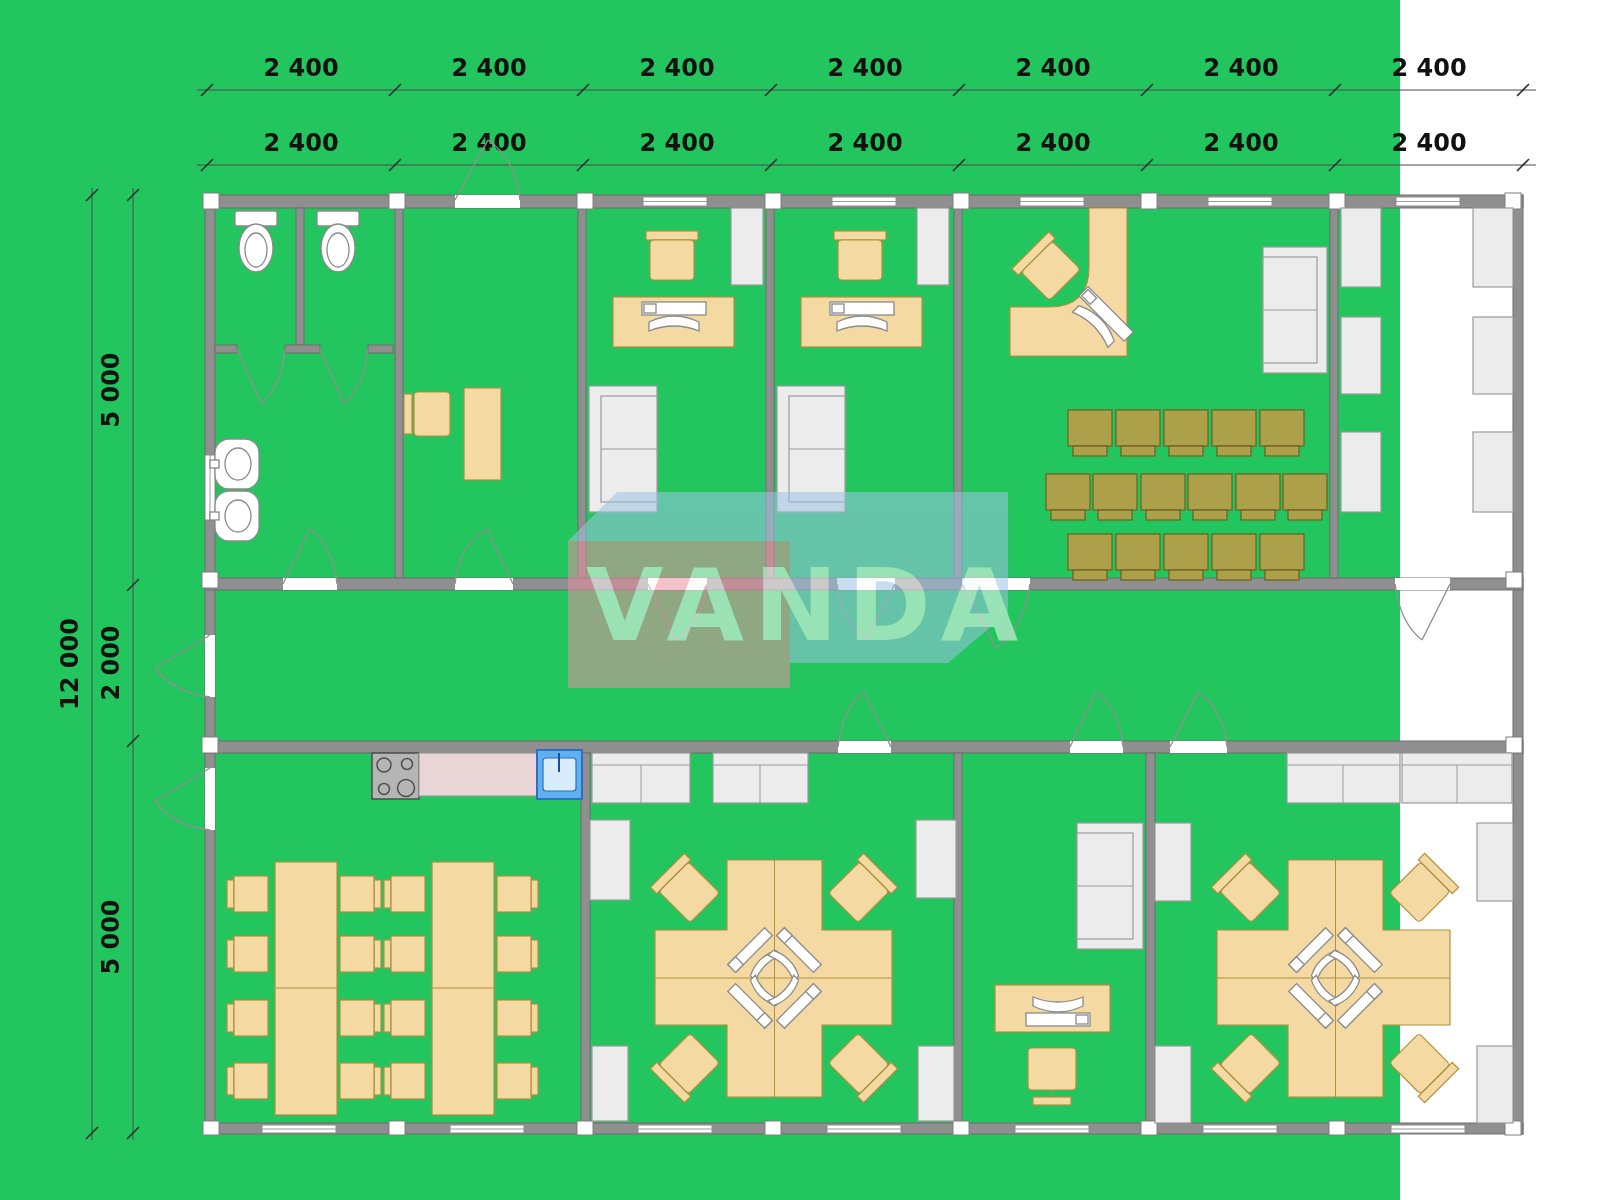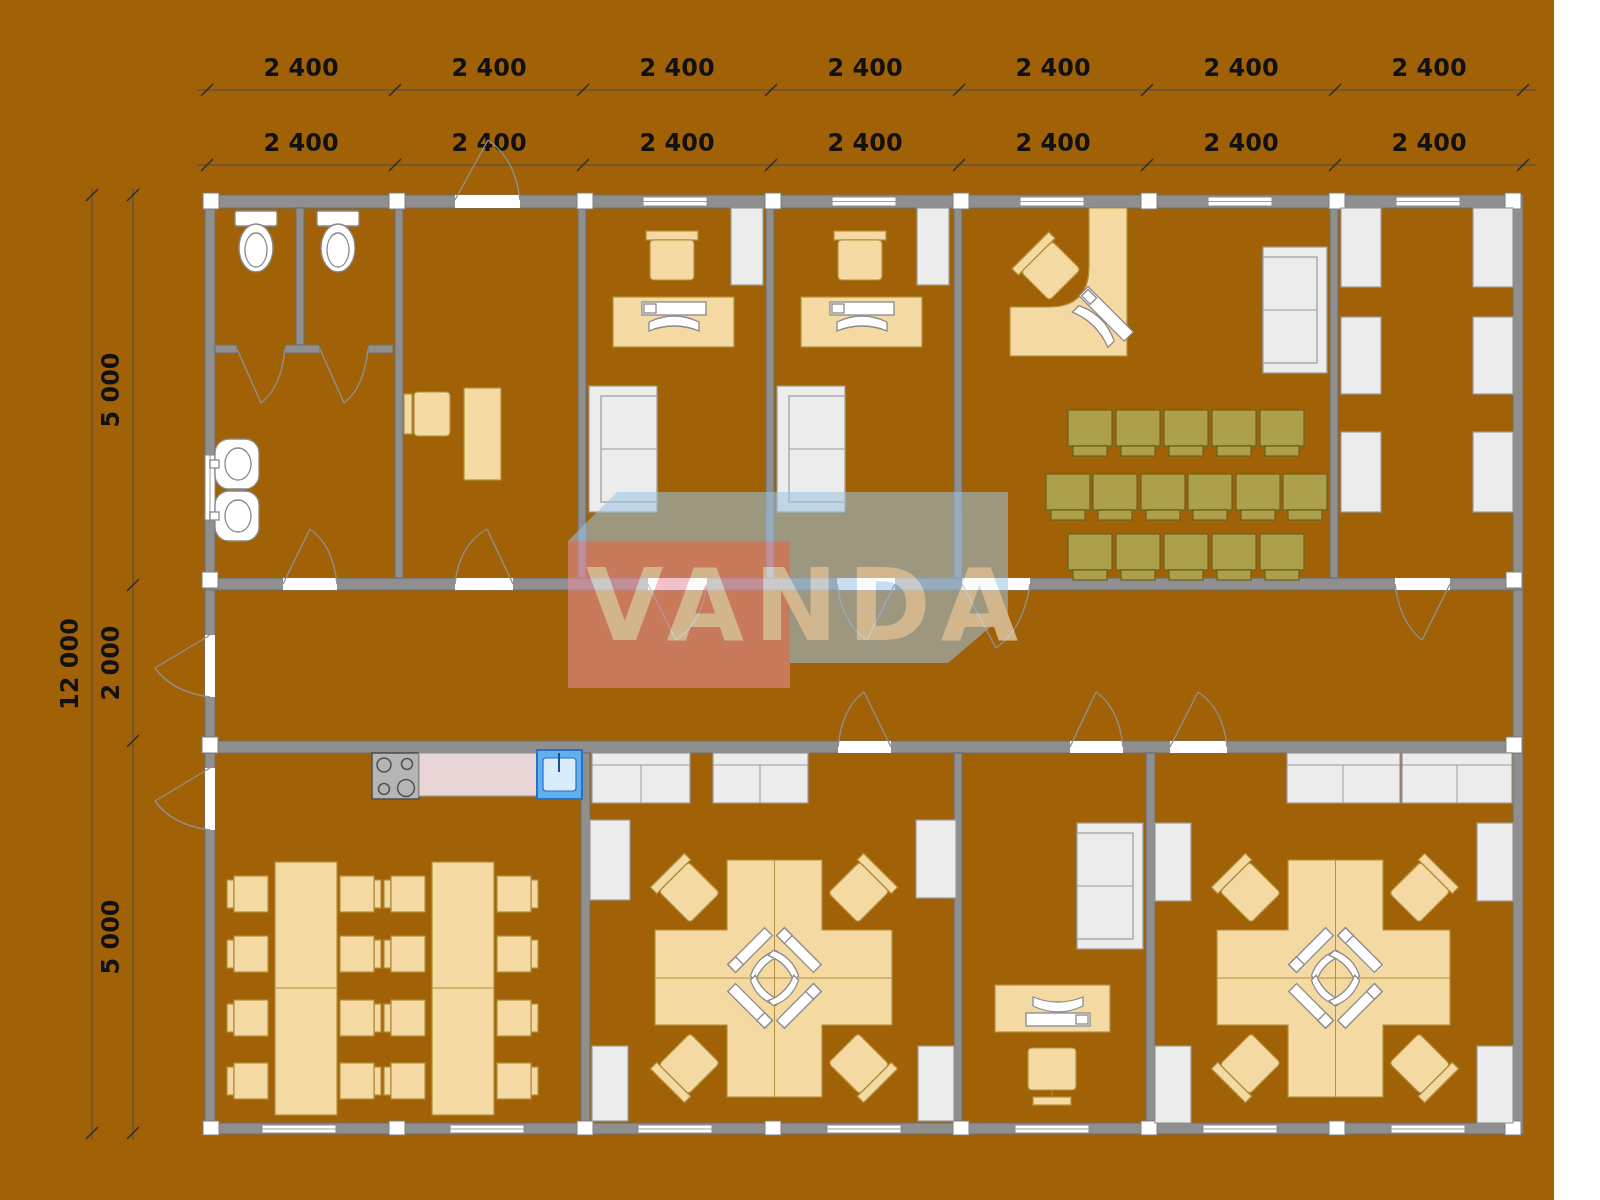--- a/index.html
+++ b/index.html
@@ -1,16 +1,16 @@
 <!DOCTYPE html>
 <html><head>
 <meta charset="utf-8">
 <style>
   html,body{margin:0;padding:0;background:#ffffff;}
-  .page{width:1554px;height:1200px;position:relative;background:#a16207;}
+  .page{width:1400px;height:1200px;position:relative;background:#22c55e;}
   svg{display:block}
   .wall{fill:#8F8F8F;stroke:#6E6E6E;stroke-width:1}
   .gap{fill:#FFFFFF}
   .col{fill:#FFFFFF;stroke:#7F7F7F;stroke-width:1}
   .win{fill:#FFFFFF;stroke:#8A8A8A;stroke-width:1}
   .wl{stroke:#9A9A9A;stroke-width:1;fill:none}
   .wood{fill:#F4D9A2;stroke:#B2903C;stroke-width:1.2}
   .woodline{stroke:#B2903C;stroke-width:1;fill:none}
   .olive{fill:#ACA04A;stroke:#6B611F;stroke-width:1.2}
   .gf{fill:#ECECEC;stroke:#9B9B9B;stroke-width:1.2}

